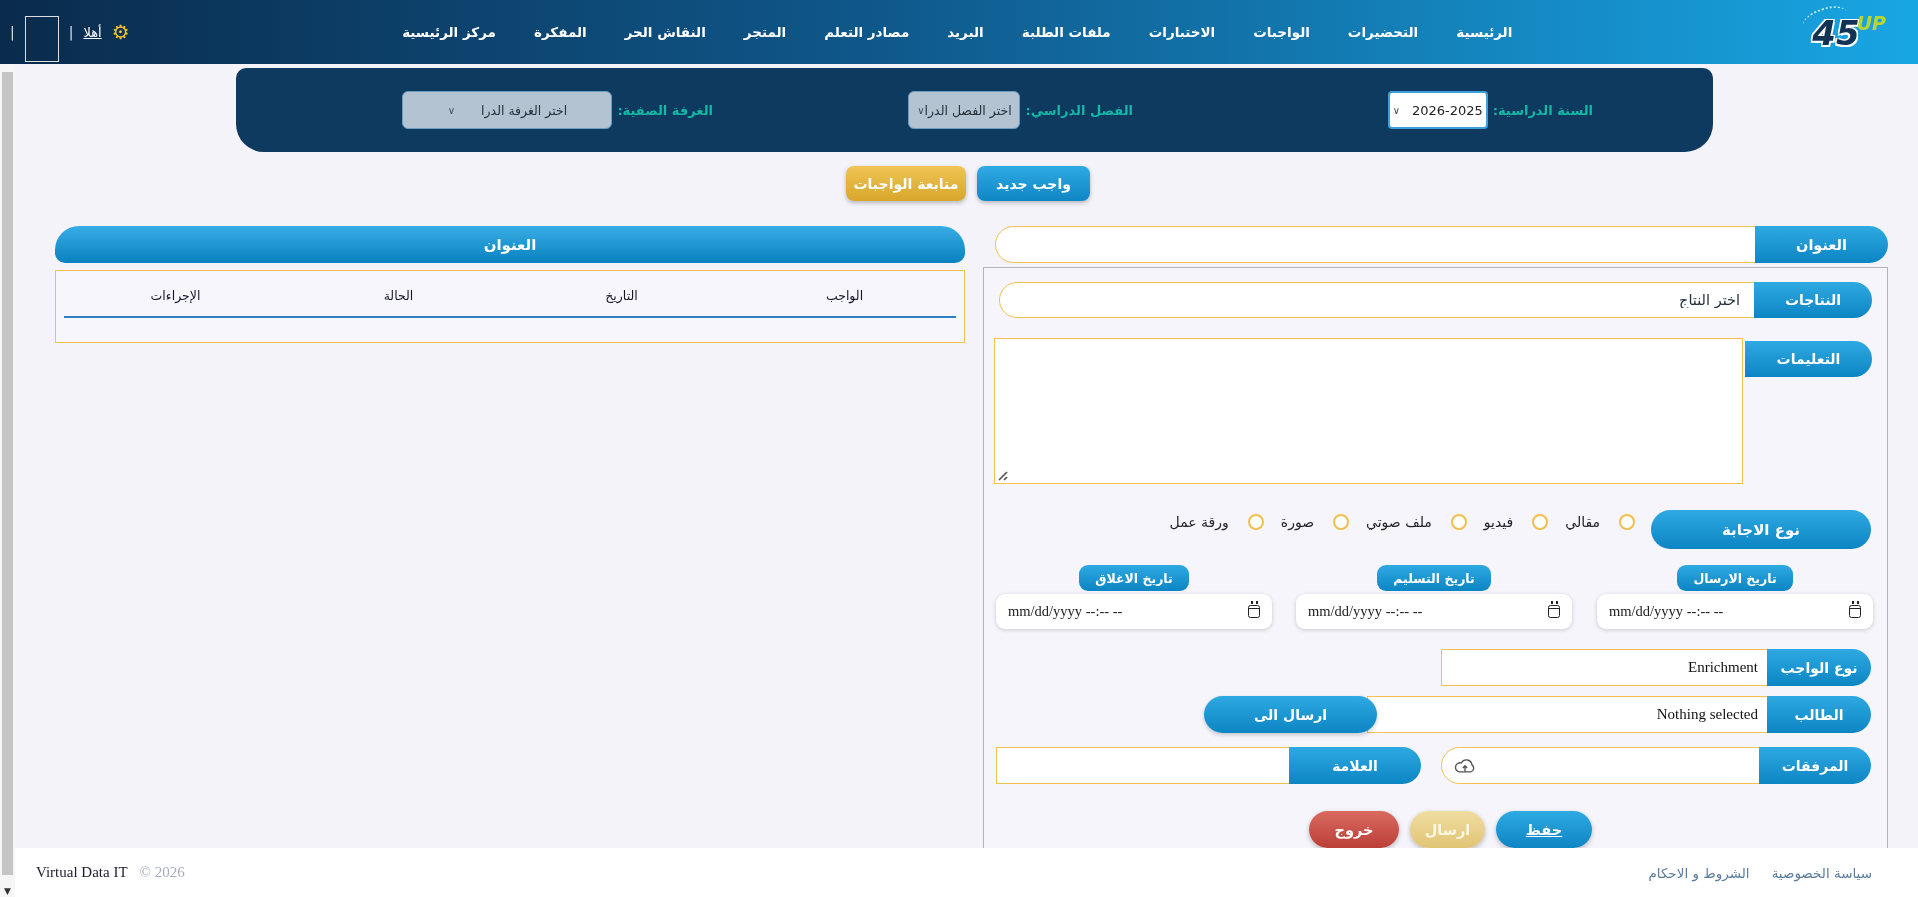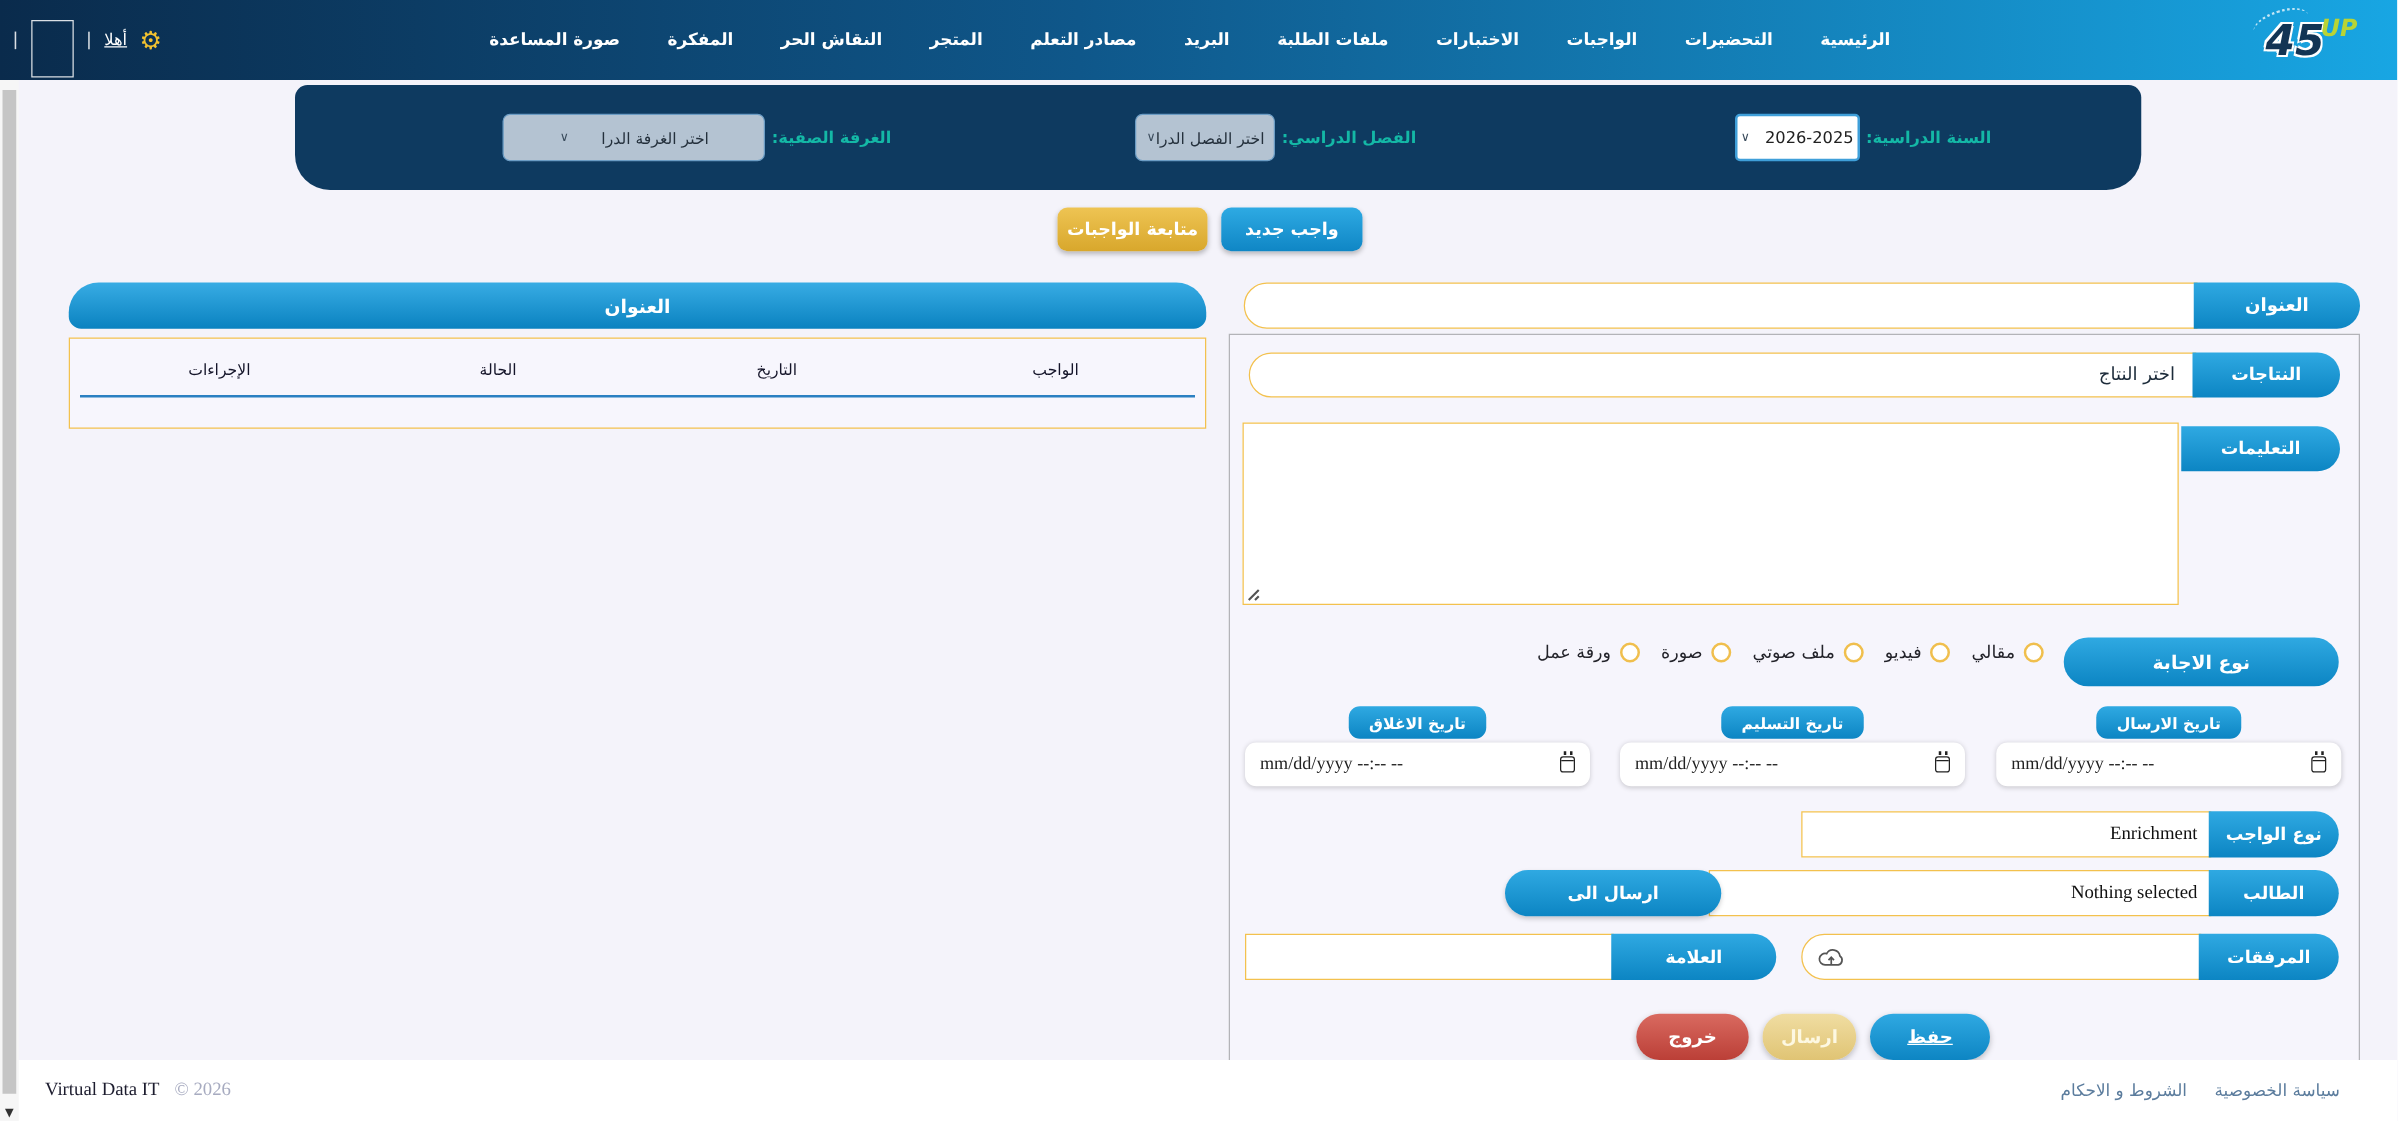--- a/index.html
+++ b/index.html
@@ -77,21 +77,21 @@
   .outcomes-input::placeholder { color:#1c2b3a; opacity:1; }
 
   .instructions-label { top:73px; right:15px; width:127px; height:36px; border-radius:0 18px 18px 0; font-size:14px; z-index:2; }
   .instructions-wrap { top:70px; right:144px; width:749px; height:146px; }
   .instructions-area { width:100%; height:100%; background:#fff; border:1px solid #f3c14e;
     resize:none; outline:none; font-family:inherit; }
   .grip { position:absolute; left:3px; bottom:3px; pointer-events:none; }
 
   .answer-pill { top:242px; right:16px; width:220px; height:39px; border-radius:21px; font-size:15px; }
   .radio-row { top:246px; right:252px; display:flex; align-items:center; gap:17px; }
-  .radio-item { display:flex; align-items:flex-end; gap:7px; font-size:14px; color:#23232a; cursor:pointer; }
+  .radio-item { display:flex; align-items:flex-end; gap:19px; font-size:14px; color:#23232a; cursor:pointer; }
   .radio-circle { width:16px; height:16px; border-radius:50%; border:2px solid #f0bf4d; background:#fff; }
 
   .date-group { top:297px; width:276px; display:flex; flex-direction:column; align-items:center; }
   .date-label { height:26px; padding:0 16px; border-radius:9px; font-size:12.5px; }
   .date-input { margin-top:3px; width:100%; height:35px; background:#fff; border-radius:9px;
     box-shadow:0 1px 4px rgba(0,0,0,.18); display:flex; align-items:center; justify-content:space-between;
     direction:ltr; padding:0 12px; font-family:"Liberation Serif", serif; font-size:14.5px; color:#222; cursor:text; }
   .cal-icon { width:12px; height:13px; border:1.6px solid #222; border-radius:2.5px; position:relative; }
   .cal-icon::before { content:""; position:absolute; top:-5px; left:1.5px; width:2px; height:3px;
     background:#222; box-shadow:5px 0 0 #222; }
@@ -153,21 +153,21 @@
       <a class="nav-item" href="#">الرئيسية</a>
       <a class="nav-item" href="#">التحضيرات</a>
       <a class="nav-item" href="#">الواجبات</a>
       <a class="nav-item" href="#">الاختبارات</a>
       <a class="nav-item" href="#">ملفات الطلبة</a>
       <a class="nav-item" href="#">البريد</a>
       <a class="nav-item" href="#">مصادر التعلم</a>
       <a class="nav-item" href="#">المتجر</a>
       <a class="nav-item" href="#">النقاش الحر</a>
       <a class="nav-item" href="#">المفكرة</a>
-      <a class="nav-item" href="#">صورة المساعدة</a>
+      <a class="nav-item" href="#">مركز الرئيسية</a>
     </nav>
     <div class="nav-spacer"></div>
     <div class="user-area">
       <span class="gear">⚙</span>
       <span class="greeting">أهلا</span>
       <span class="pipe">|</span>
       <span class="avatar-box"></span>
       <span class="pipe">|</span>
     </div>
   </div>

